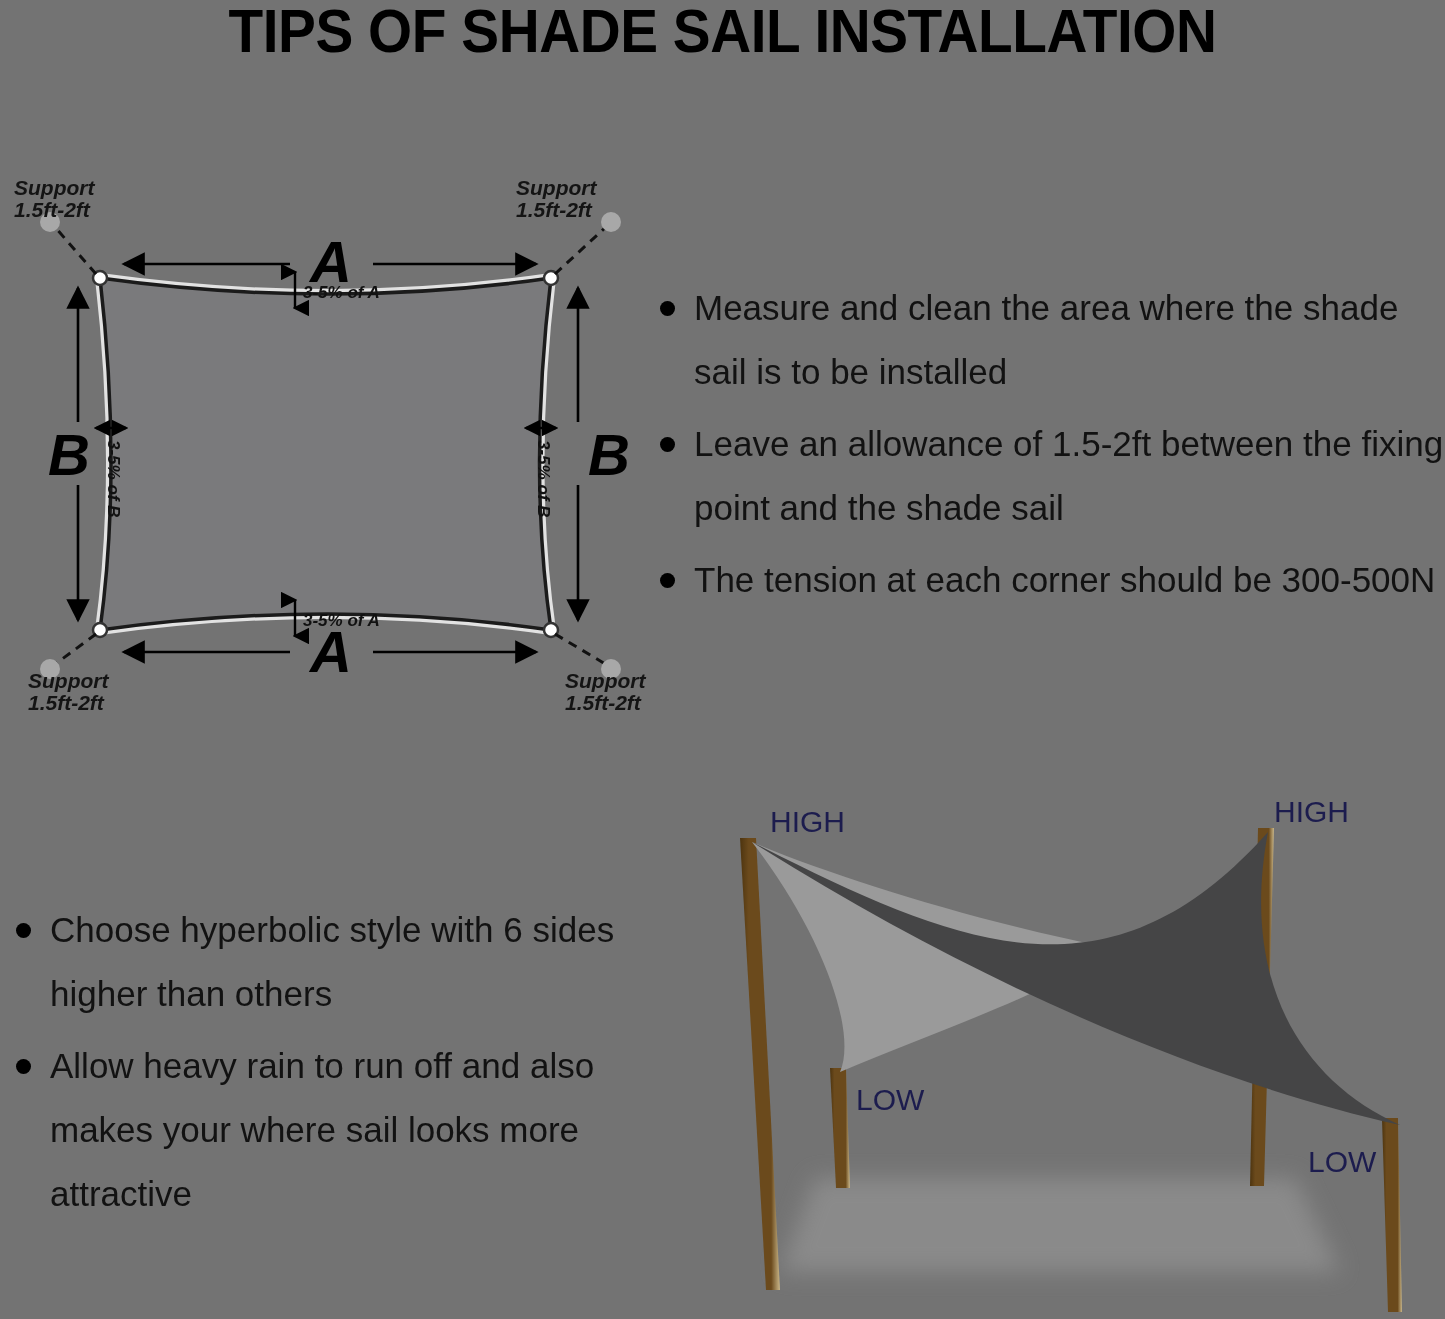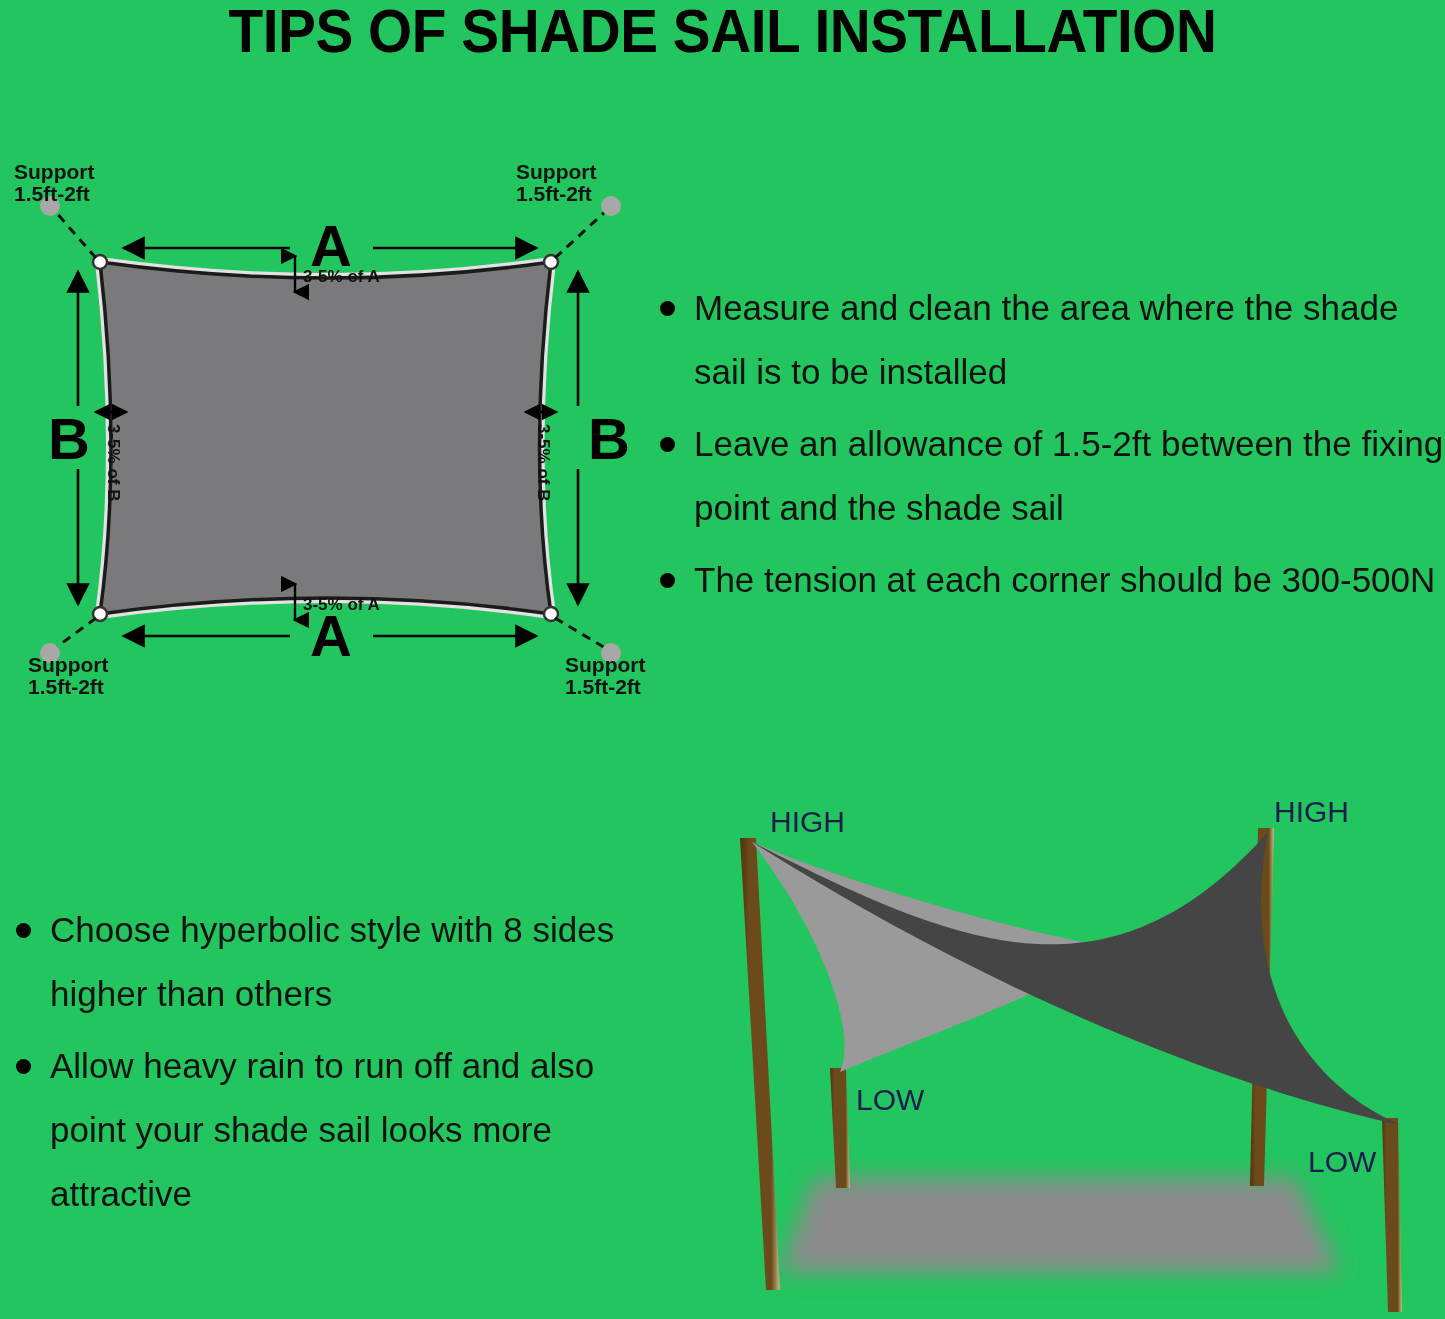--- a/index.html
+++ b/index.html
@@ -7,21 +7,21 @@
     padding: 0;
     background: #ffffff;
   }
   body {
     font-family: "Liberation Sans", sans-serif;
   }
   #page {
     position: relative;
     width: 1445px;
     height: 1319px;
-    background: #22c55e;
+    background: #737373;
     overflow: hidden;
   }
 
   
   #title {
     position: absolute;
     left: 0;
     top: 0;
     width: 1445px;
     height: 66px;
@@ -34,23 +34,24 @@
     color: #000000;
     transform: scaleX(0.93);
     transform-origin: 50% 0;
     white-space: nowrap;
   }
 
   
   #diagram-top {
     position: absolute;
     left: 0;
-    top: 144px;
+    top: 160px;
     width: 660px;
     height: 570px;
+    font-style: italic;
   }
   #diagram-top svg { display: block; }
   .support-text {
     font-family: "Liberation Sans", sans-serif;
     font-weight: bold;
     font-size: 21px;
     fill: #141414;
   }
   .pct-text {
     font-family: "Liberation Sans", sans-serif;
@@ -223,22 +224,22 @@
     </svg>
   </div>
 
   <ul class="bullet-list" id="bullets-right">
     <li class="bullet-item">Measure and clean the area where the shade sail is to be installed</li>
     <li class="bullet-item">Leave an allowance of 1.5-2ft between the fixing point and the shade sail</li>
     <li class="bullet-item">The tension at each corner should be 300-500N</li>
   </ul>
 
   <ul class="bullet-list" id="bullets-bottom-left">
-    <li class="bullet-item">Choose hyperbolic style with 8 sides higher than others</li>
-    <li class="bullet-item">Allow heavy rain to run off and also point your shade sail looks more attractive</li>
+    <li class="bullet-item">Choose hyperbolic style with 6 sides higher than others</li>
+    <li class="bullet-item">Allow heavy rain to run off and also makes your where sail looks more attractive</li>
   </ul>
 
   <div id="diagram-bottom">
     <svg width="805" height="539" viewBox="0 0 805 539" xmlns="http://www.w3.org/2000/svg">
       <defs>
         <filter id="shadowBlur" x="-30%" y="-60%" width="160%" height="260%">
           <feGaussianBlur stdDeviation="11"></feGaussianBlur>
         </filter>
         <linearGradient id="postGrad" x1="0" y1="0" x2="1" y2="0">
           <stop offset="0%" stop-color="#4d340f"></stop>

